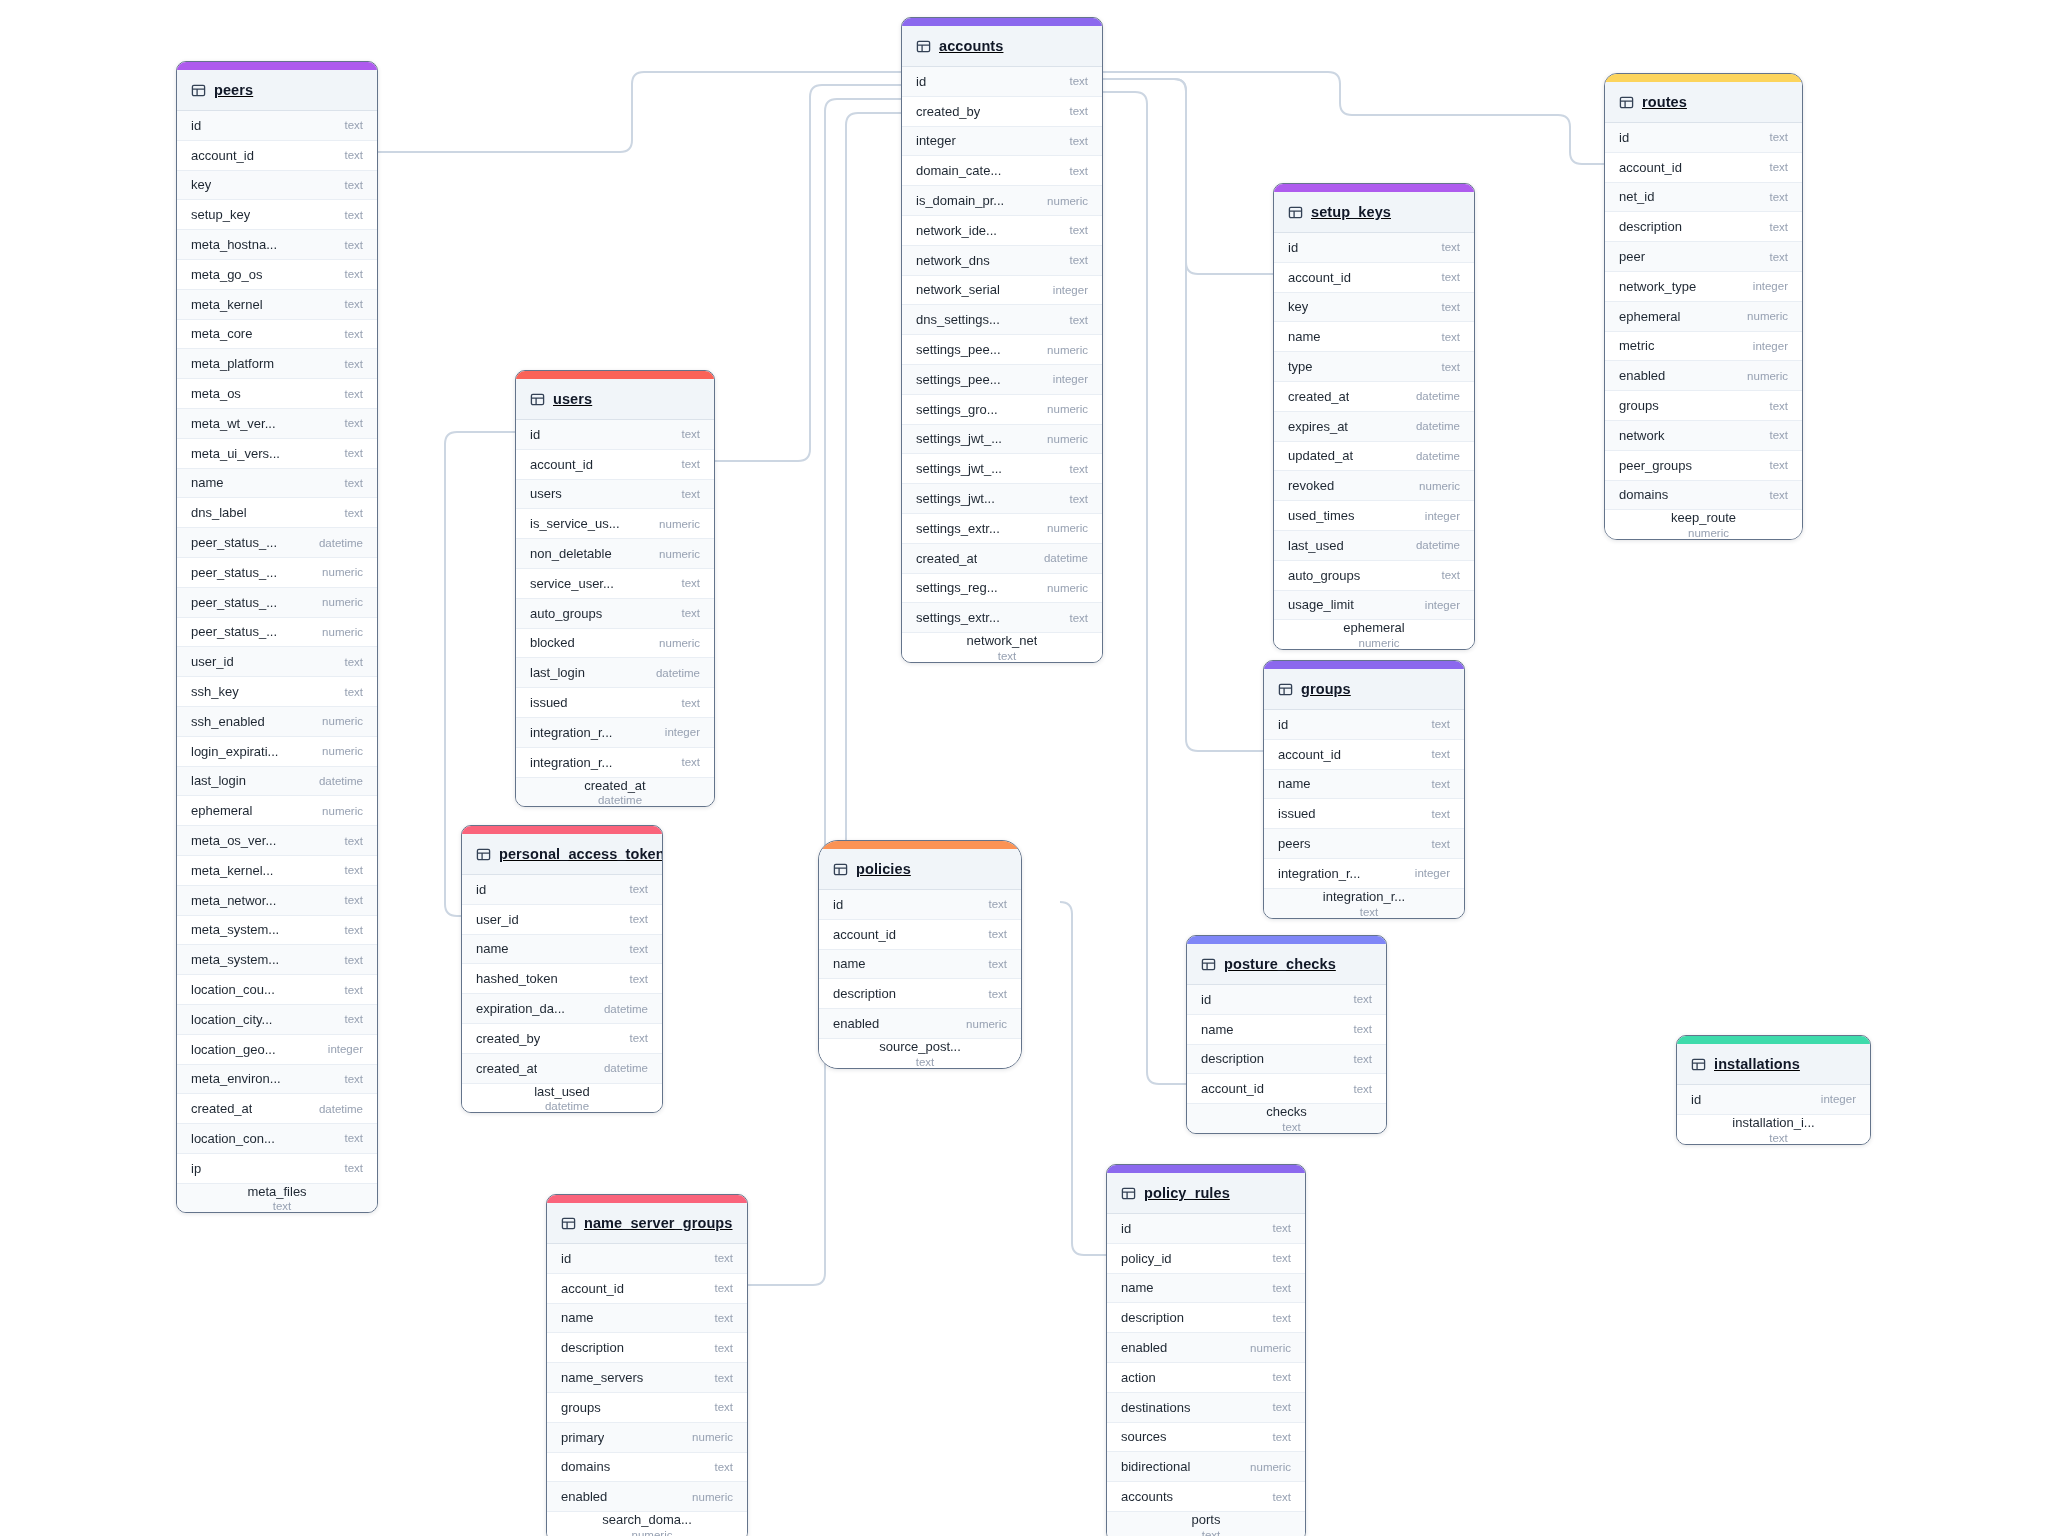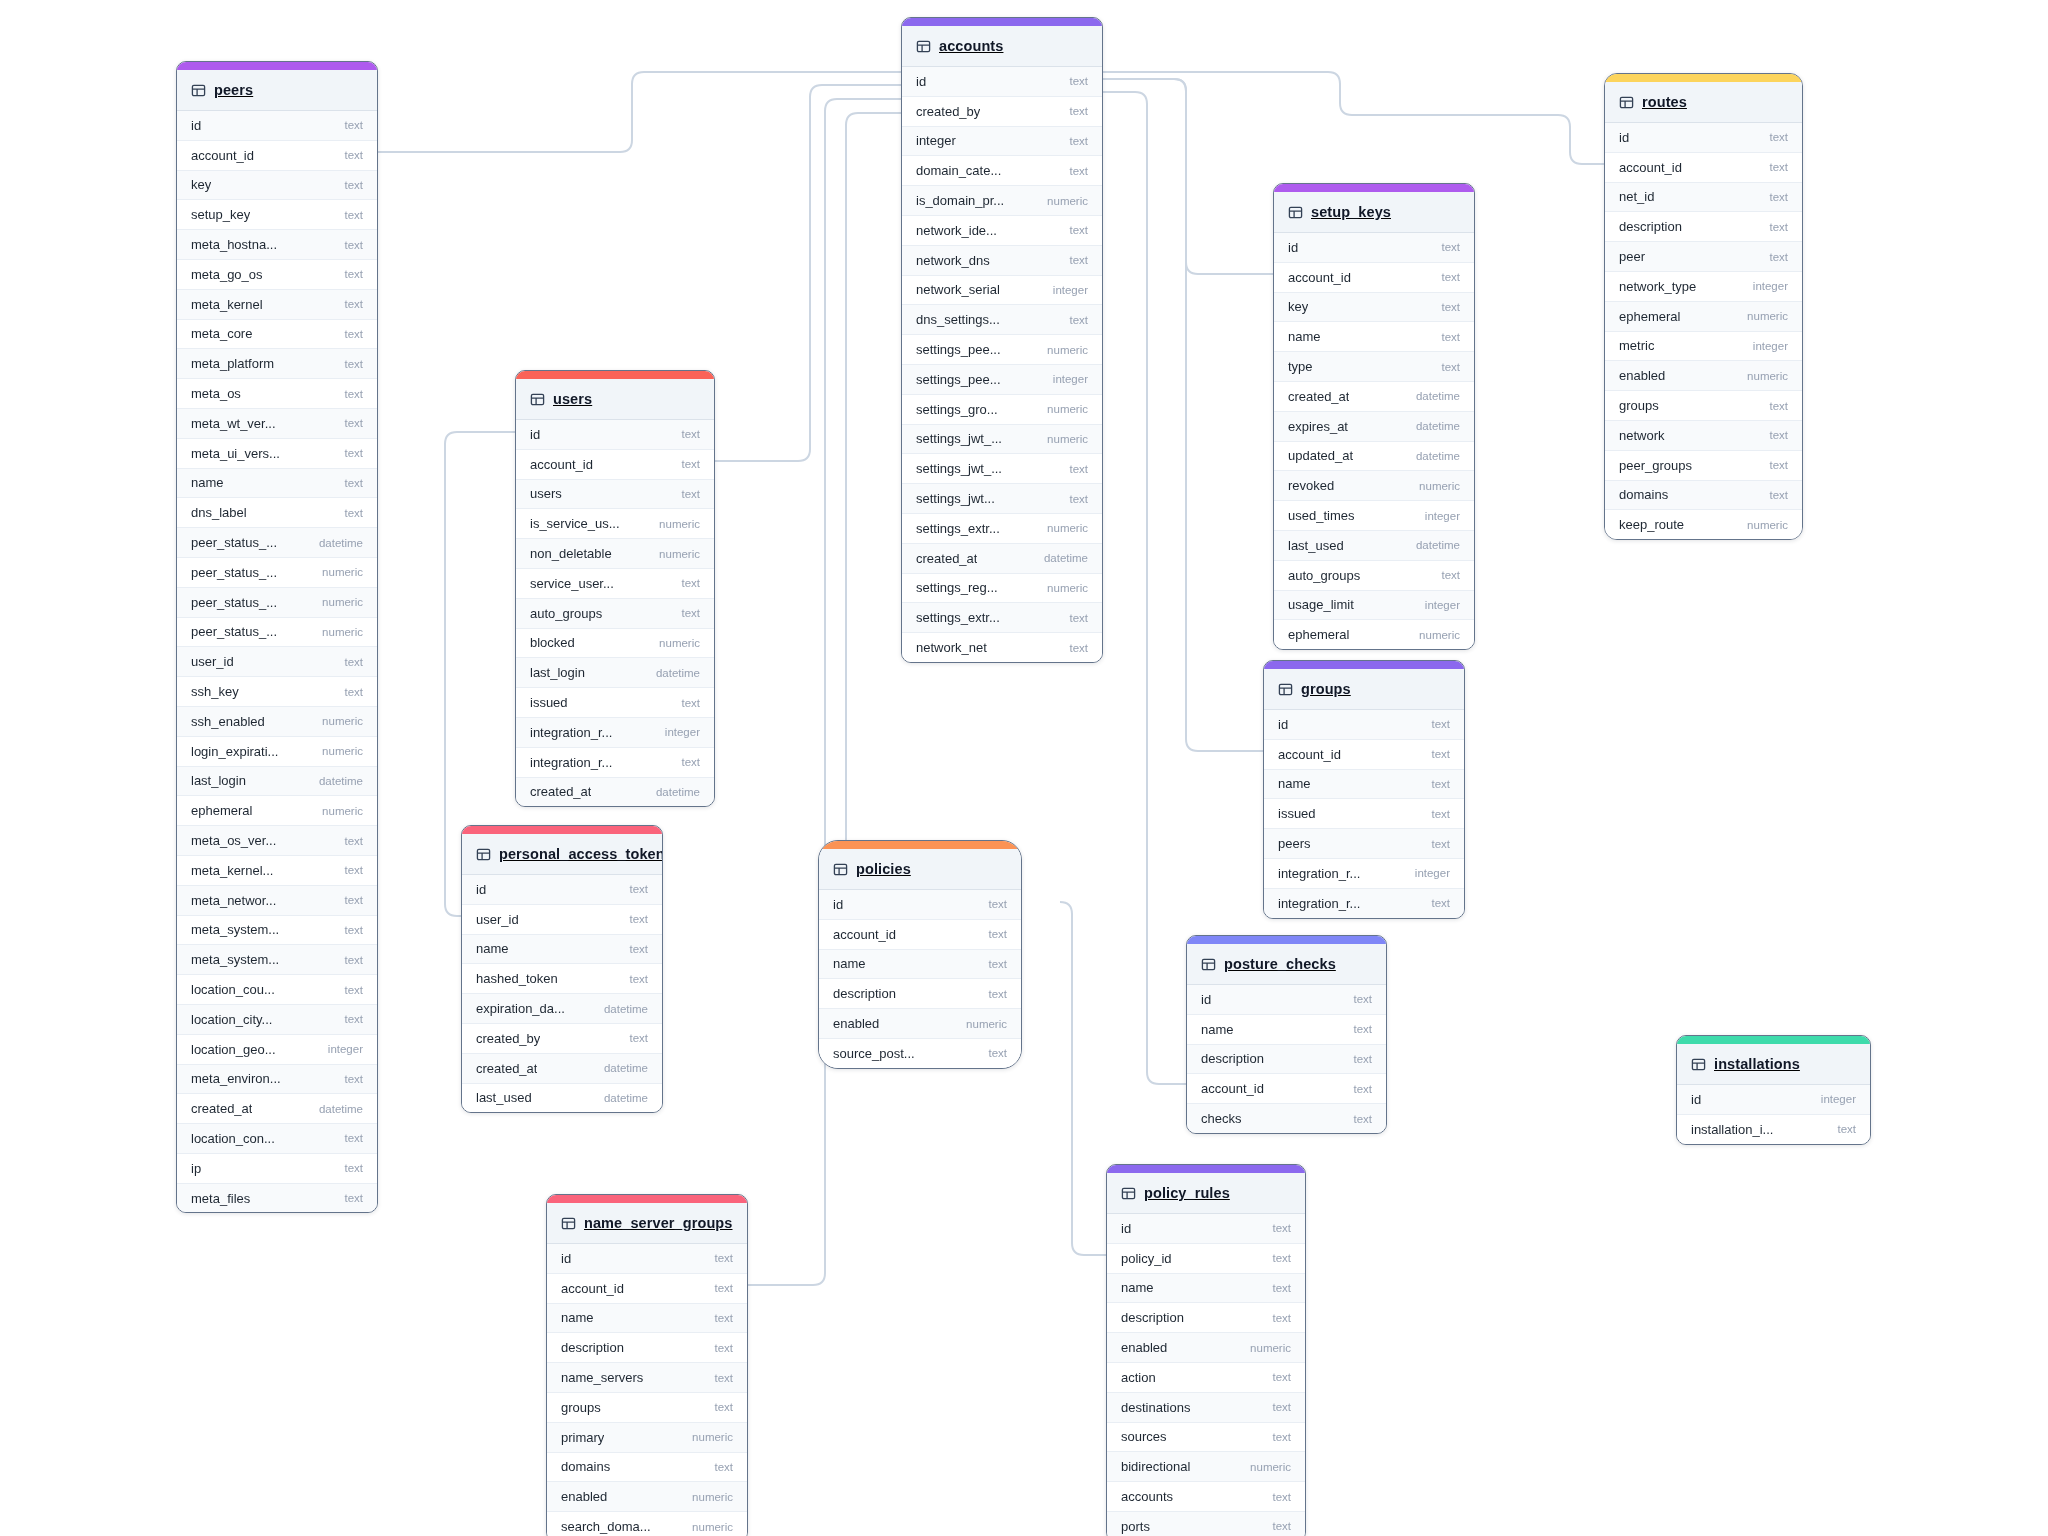--- a/index.html
+++ b/index.html
@@ -20,21 +20,21 @@
     height:40px;display:flex;align-items:center;gap:8px;
     background:#f1f5f9;border-bottom:1px solid #dbe2ea;padding:0 14px;text-decoration:underline;
   }
   .title-row svg{flex:0 0 auto;display:block;}
   .table-title{font-size:14.5px;font-weight:700;color:#111827;letter-spacing:.1px;}
   .field-row{
     height:28.8px;display:flex;align-items:center;justify-content:space-between;
     padding:0 14px;border-bottom:1px solid #e9eef4;background:#ffffff;
   }
   .field-row:nth-child(odd){background:#f8fafc;}
-  .field-row:last-child{border-bottom:none;}
+  .field-row:last-child{border-bottom:none;flex-direction:column;}
   .field-name{font-size:13px;color:#1e2732;white-space:nowrap;overflow:hidden;}
   .field-type{font-size:11.5px;color:#97a1b2;white-space:nowrap;margin-left:10px;}
 </style>
 </head>
 <body>
 
 <div id="canvas">
   <svg id="connectors" width="2048" height="1536" viewBox="0 0 2048 1536">
       <path d="M375,152 H620 Q632,152 632,140 V84 Q632,72 644,72 H901" stroke="#ccd6e2"></path>
       <path d="M712,461 H798 Q810,461 810,449 V97 Q810,85 822,85 H901" stroke="#ccd6e2"></path>

